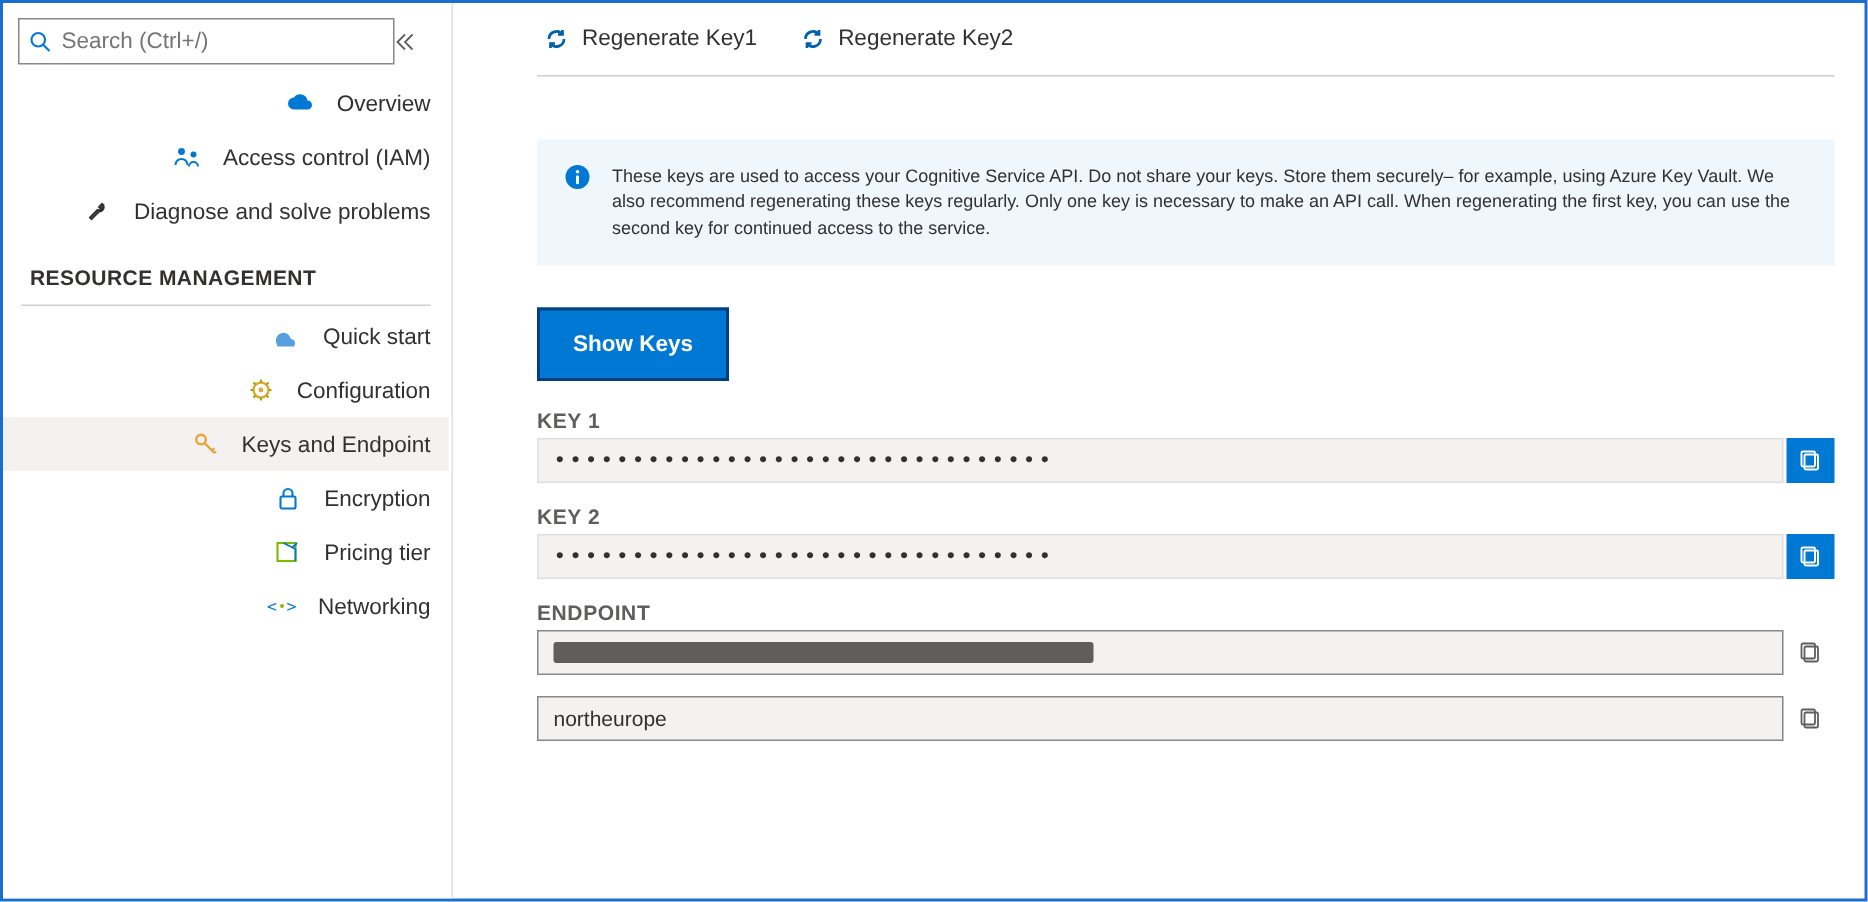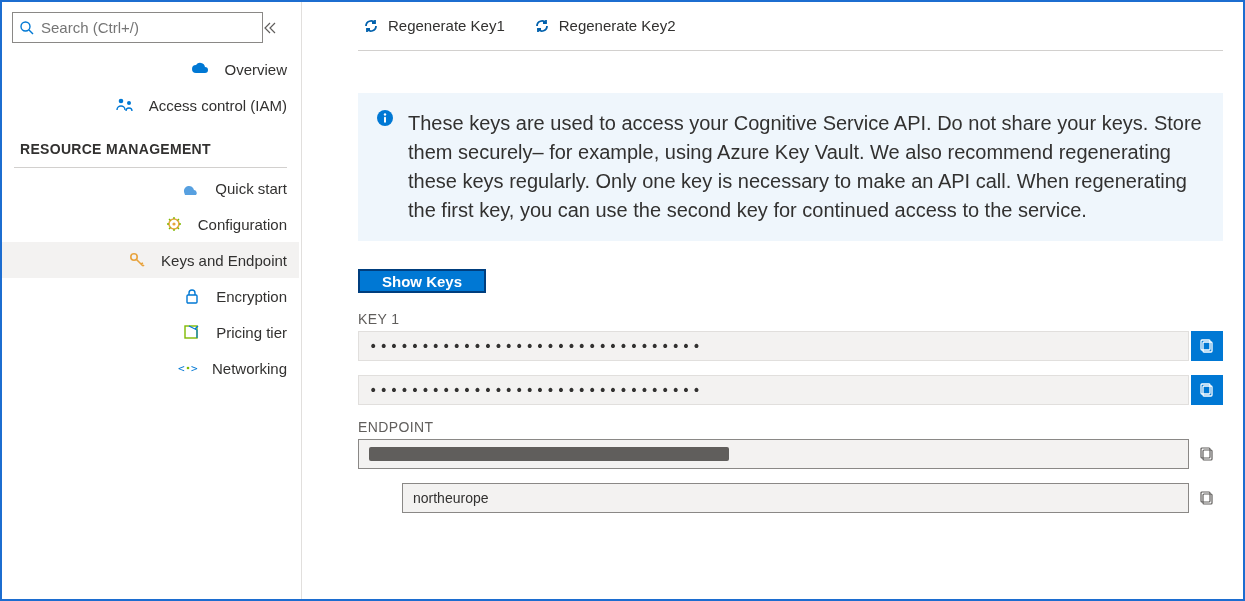--- a/index.html
+++ b/index.html
@@ -128,44 +128,45 @@
     display: flex;
     padding: 16px 18px;
     margin-bottom: 28px;
   }
   .infobox .info-icon {
     width: 20px; height: 20px;
     margin-right: 12px;
     flex-shrink: 0;
   }
   .infobox .info-text {
-    font-size: 20px;
+    font-size: 12px;
     line-height: 1.45;
     color: #323130;
   }
   .show-keys-btn {
     background: #0078d4;
     color: #fff;
     border: 2px solid #003e7e;
-    height: 24px;
+    height: 49px;
     padding: 0 22px;
     font-size: 15px;
     font-weight: 600;
     cursor: pointer;
     margin-bottom: 8px;
   }
   .field-label {
     font-size: 14px;
     color: #605e5c;
     letter-spacing: 0.4px;
     margin-top: 10px;
     margin-bottom: 4px;
     display: flex;
     align-items: center;
     gap: 6px;
+    font-weight: bold;
   }
   .field-row {
     display: flex;
     align-items: stretch;
     margin-bottom: 14px;
   }
   .field-input {
     flex: 1;
     border: 1px solid #e1dfdd;
     background: #f3f2f1;
@@ -238,20 +239,28 @@
     <div class="nav-item">
       <span class="icon">
         <svg width="20" height="18" viewBox="0 0 20 18">
             <circle cx="6" cy="5" r="2.3" fill="#0078d4"></circle>
             <path d="M2 14c0-2.5 2-4 4-4s4 1.5 4 4" fill="none" stroke="#0078d4" stroke-width="1.4"></path>
             <circle cx="14" cy="7" r="2" fill="#0078d4"></circle>
             <path d="M11 15c0-2 1.5-3 3-3s3 1 3 3" fill="none" stroke="#0078d4" stroke-width="1.3"></path>
           </svg>
       </span>
       <span>Access control (IAM)</span>
+    </div>
+    <div class="nav-item">
+      <span class="icon">
+        <svg width="18" height="18" viewBox="0 0 18 18">
+            <path d="M13 5a3 3 0 01-4 3L4 13l1 1 5-5a3 3 0 003-4l-2 2-1-1 2-2z" fill="none" stroke="#323130" stroke-width="1.3"></path>
+          </svg>
+      </span>
+      <span>Diagnose and solve problems</span>
     </div>
 
     <div class="section-header">RESOURCE MANAGEMENT</div>
     <hr class="section-divider">
 
     <div class="nav-item">
       <span class="icon">
         <svg width="20" height="16" viewBox="0 0 20 16">
             <path d="M3 12a5 5 0 0110-2 3 3 0 012 5H4" fill="#57a0e0"></path>
             <path d="M13 3l2 2-2 2 2-2-2-2z" fill="#7fba00"></path>
@@ -357,20 +366,21 @@
       <div class="copy-btn">
         <span>
           <svg width="16" height="16" viewBox="0 0 16 16">
               <rect x="4" y="4" width="9" height="10" rx="1" fill="none" stroke="#fff" stroke-width="1.3"></rect>
               <rect x="2" y="2" width="9" height="10" rx="1" fill="none" stroke="#fff" stroke-width="1.3"></rect>
             </svg>
         </span>
       </div>
     </div>
 
+    <div class="field-label">KEY 2</div>
     <div class="field-row">
       <div class="field-input">••••••••••••••••••••••••••••••••</div>
       <div class="copy-btn">
         <span>
           <svg width="16" height="16" viewBox="0 0 16 16">
               <rect x="4" y="4" width="9" height="10" rx="1" fill="none" stroke="#fff" stroke-width="1.3"></rect>
               <rect x="2" y="2" width="9" height="10" rx="1" fill="none" stroke="#fff" stroke-width="1.3"></rect>
             </svg>
         </span>
       </div>
@@ -385,21 +395,21 @@
         <span>
           <svg width="16" height="16" viewBox="0 0 16 16">
               <rect x="4" y="4" width="9" height="10" rx="1" fill="none" stroke="#605e5c" stroke-width="1.2"></rect>
               <rect x="2" y="2" width="9" height="10" rx="1" fill="none" stroke="#605e5c" stroke-width="1.2"></rect>
             </svg>
         </span>
       </div>
     </div>
 
     <div class="field-row">
-      <div class="field-input bordered" style="letter-spacing:normal;font-family:inherit;margin-left:44px;">northeurope</div>
+      <div class="field-input bordered" style="letter-spacing:normal;font-family:inherit;">northeurope</div>
       <div class="copy-btn light">
         <span>
           <svg width="16" height="16" viewBox="0 0 16 16">
               <rect x="4" y="4" width="9" height="10" rx="1" fill="none" stroke="#605e5c" stroke-width="1.2"></rect>
               <rect x="2" y="2" width="9" height="10" rx="1" fill="none" stroke="#605e5c" stroke-width="1.2"></rect>
             </svg>
         </span>
       </div>
     </div>
 

